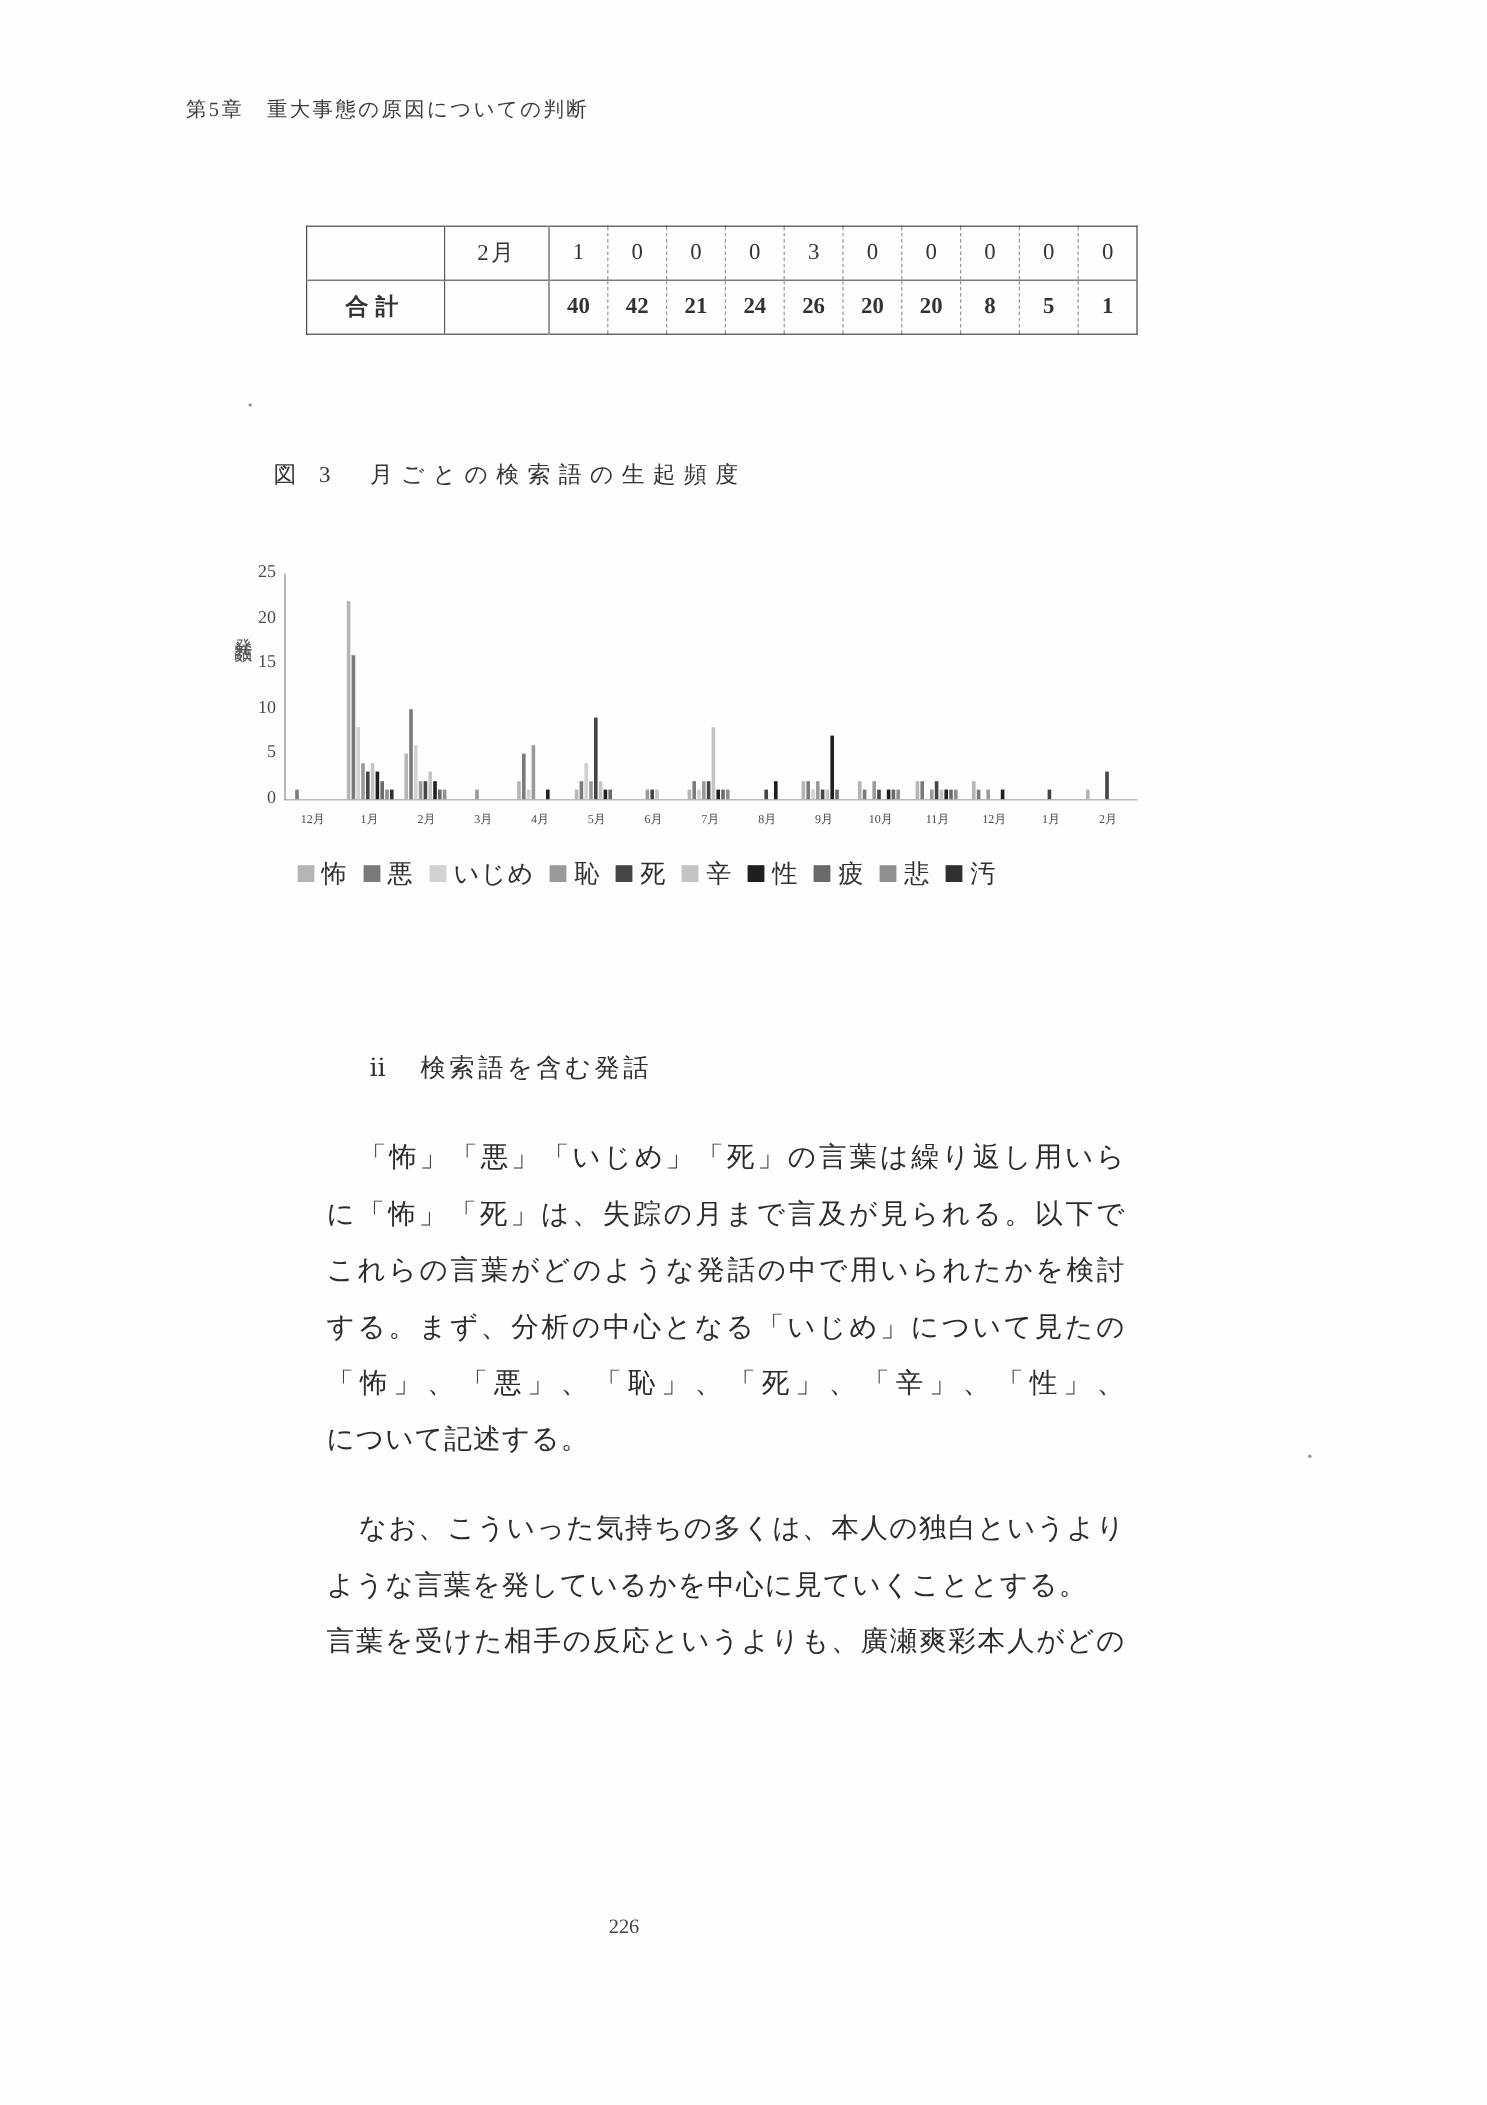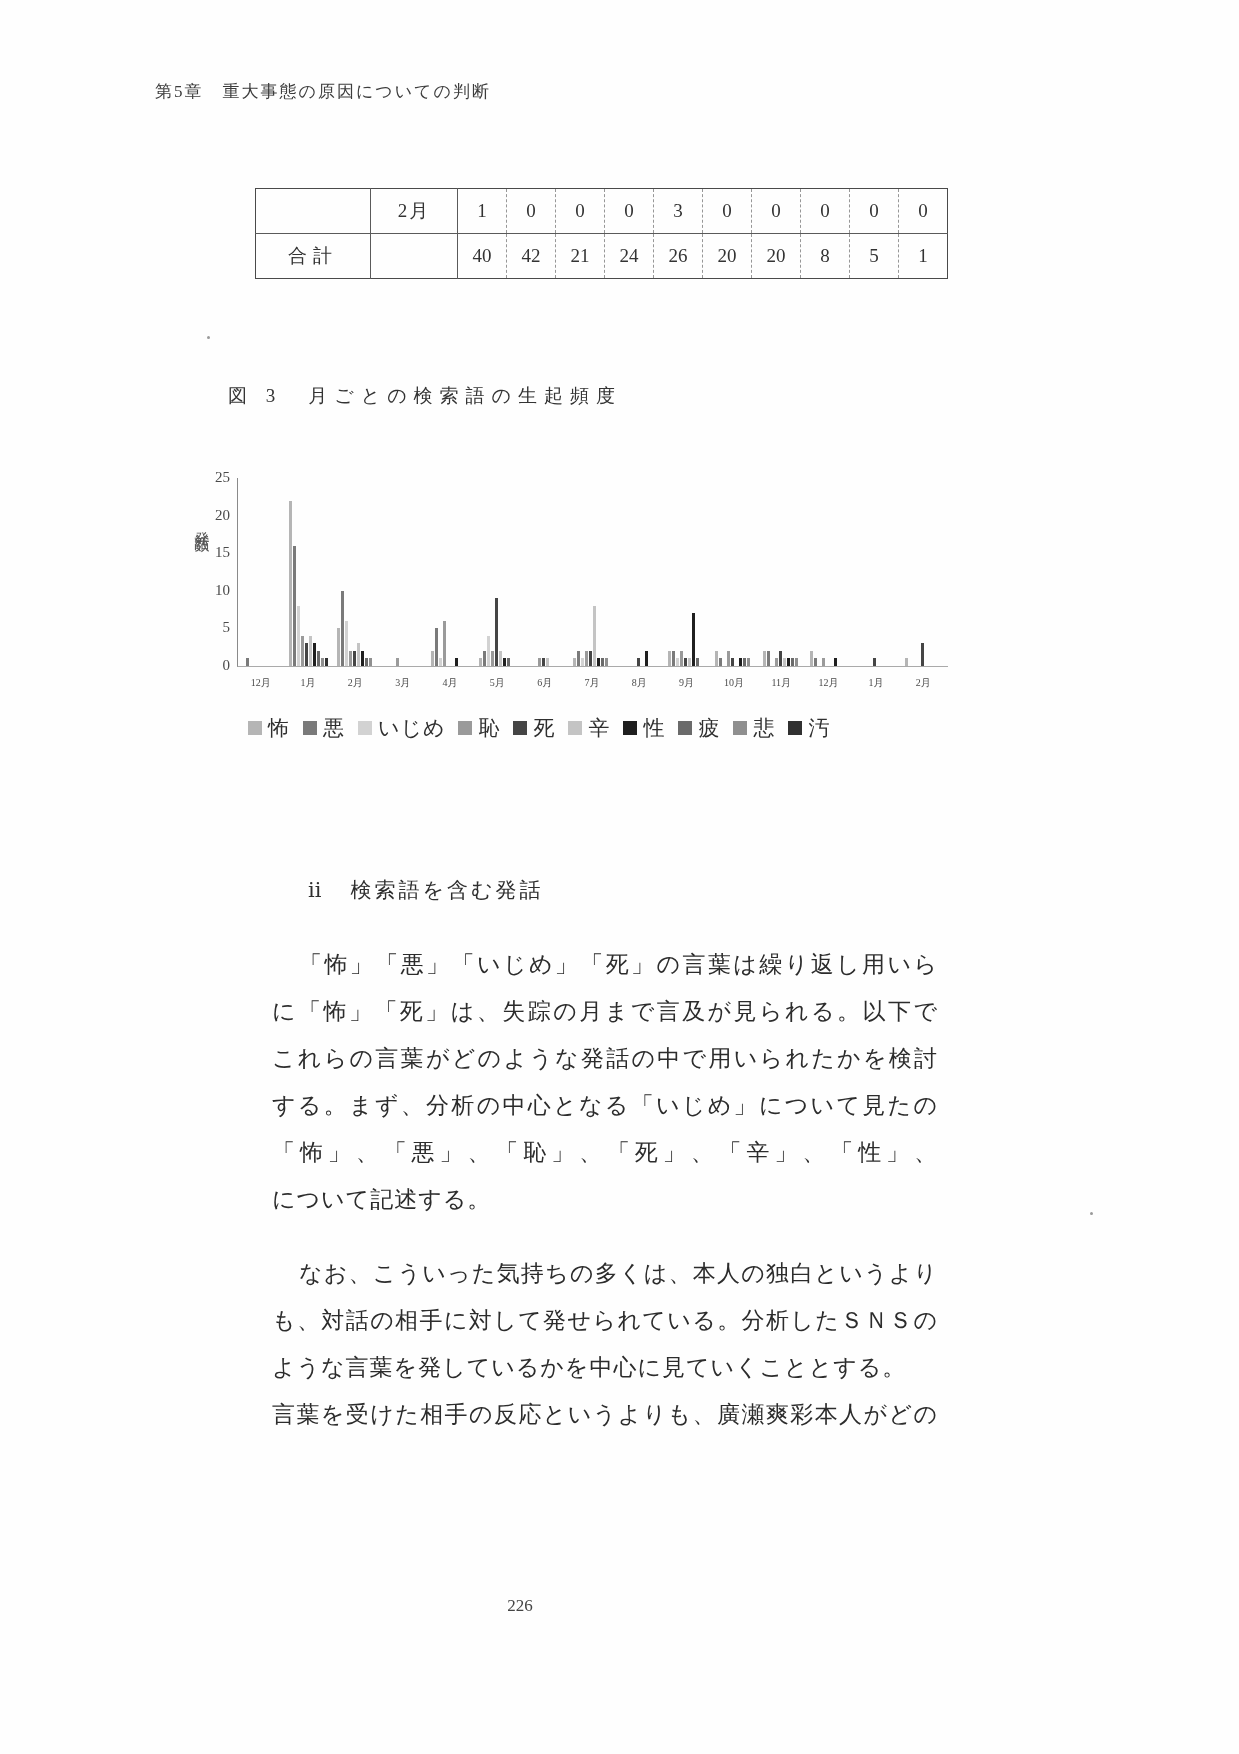--- a/index.html
+++ b/index.html
@@ -13,21 +13,21 @@
   .table-wrap{position:absolute;left:255px;top:188px;}
   table.summary{border-collapse:collapse;border:1.5px solid #4a4a4a;table-layout:fixed;}
   table.summary td,table.summary th{
     height:44px;padding:0;font-weight:normal;font-size:19px;color:#333;
     text-align:center;vertical-align:middle;
   }
   td.lbl{width:114px;border-right:1px solid #5a5a5a;letter-spacing:6px;}
   td.month{width:86px;border-right:1px solid #5a5a5a;letter-spacing:2px;}
   td.num{width:48px;border-right:1px dashed #979797;}
   td.num:last-child{border-right:none;}
-  tr.table-row + tr.table-row td{border-top:1px solid #5a5a5a;}
+  tr.table-row + tr.table-row td{border-top:1px solid #5a5a5a;font-weight:bold;}
 
   
   .fig-title{position:absolute;left:228px;top:383px;font-size:19px;letter-spacing:7px;color:#333;}
   .chart{position:absolute;left:190px;top:420px;width:790px;height:345px;}
   .ylabel{position:absolute;left:2px;top:100px;writing-mode:vertical-rl;font-size:15px;letter-spacing:3px;color:#555;}
   .ytick{position:absolute;width:28px;text-align:right;font-size:15px;color:#4a4a4a;}
   .plot{
     position:absolute;left:47px;top:58px;width:710px;height:188px;
     border-left:1px solid #8a8a8a;border-bottom:1px solid #aaaaaa;
     display:flex;align-items:flex-end;
@@ -360,21 +360,20 @@
   <div class="para para1" id="para1">
       <div class="line indent">「怖」「悪」「いじめ」「死」の言葉は繰り返し用いられ、特</div>
       <div class="line">に「怖」「死」は、失踪の月まで言及が見られる。以下では、</div>
       <div class="line">これらの言葉がどのような発話の中で用いられたかを検討</div>
       <div class="line">する。まず、分析の中心となる「いじめ」について見たのち、</div>
       <div class="line">「怖」、「悪」、「恥」、「死」、「辛」、「性」、「疲」、「悲」、「汚」</div>
       <div class="line last">について記述する。</div>
     </div>
   <div class="para para2" id="para2">
       <div class="line indent">なお、こういった気持ちの多くは、本人の独白というより</div>
-      <div class="line">も、対話の相手に対して発せられている。分析したＳＮＳの</div>
       <div class="line last">ような言葉を発しているかを中心に見ていくこととする。</div>
       <div class="line">言葉を受けた相手の反応というよりも、廣瀬爽彩本人がどの</div>
     </div>
 
   <div class="page-num">226</div>
 
   <div class="speck" style="left:207px;top:336px;"></div>
   <div class="speck" style="left:1090px;top:1212px;"></div>
 </div>
 

